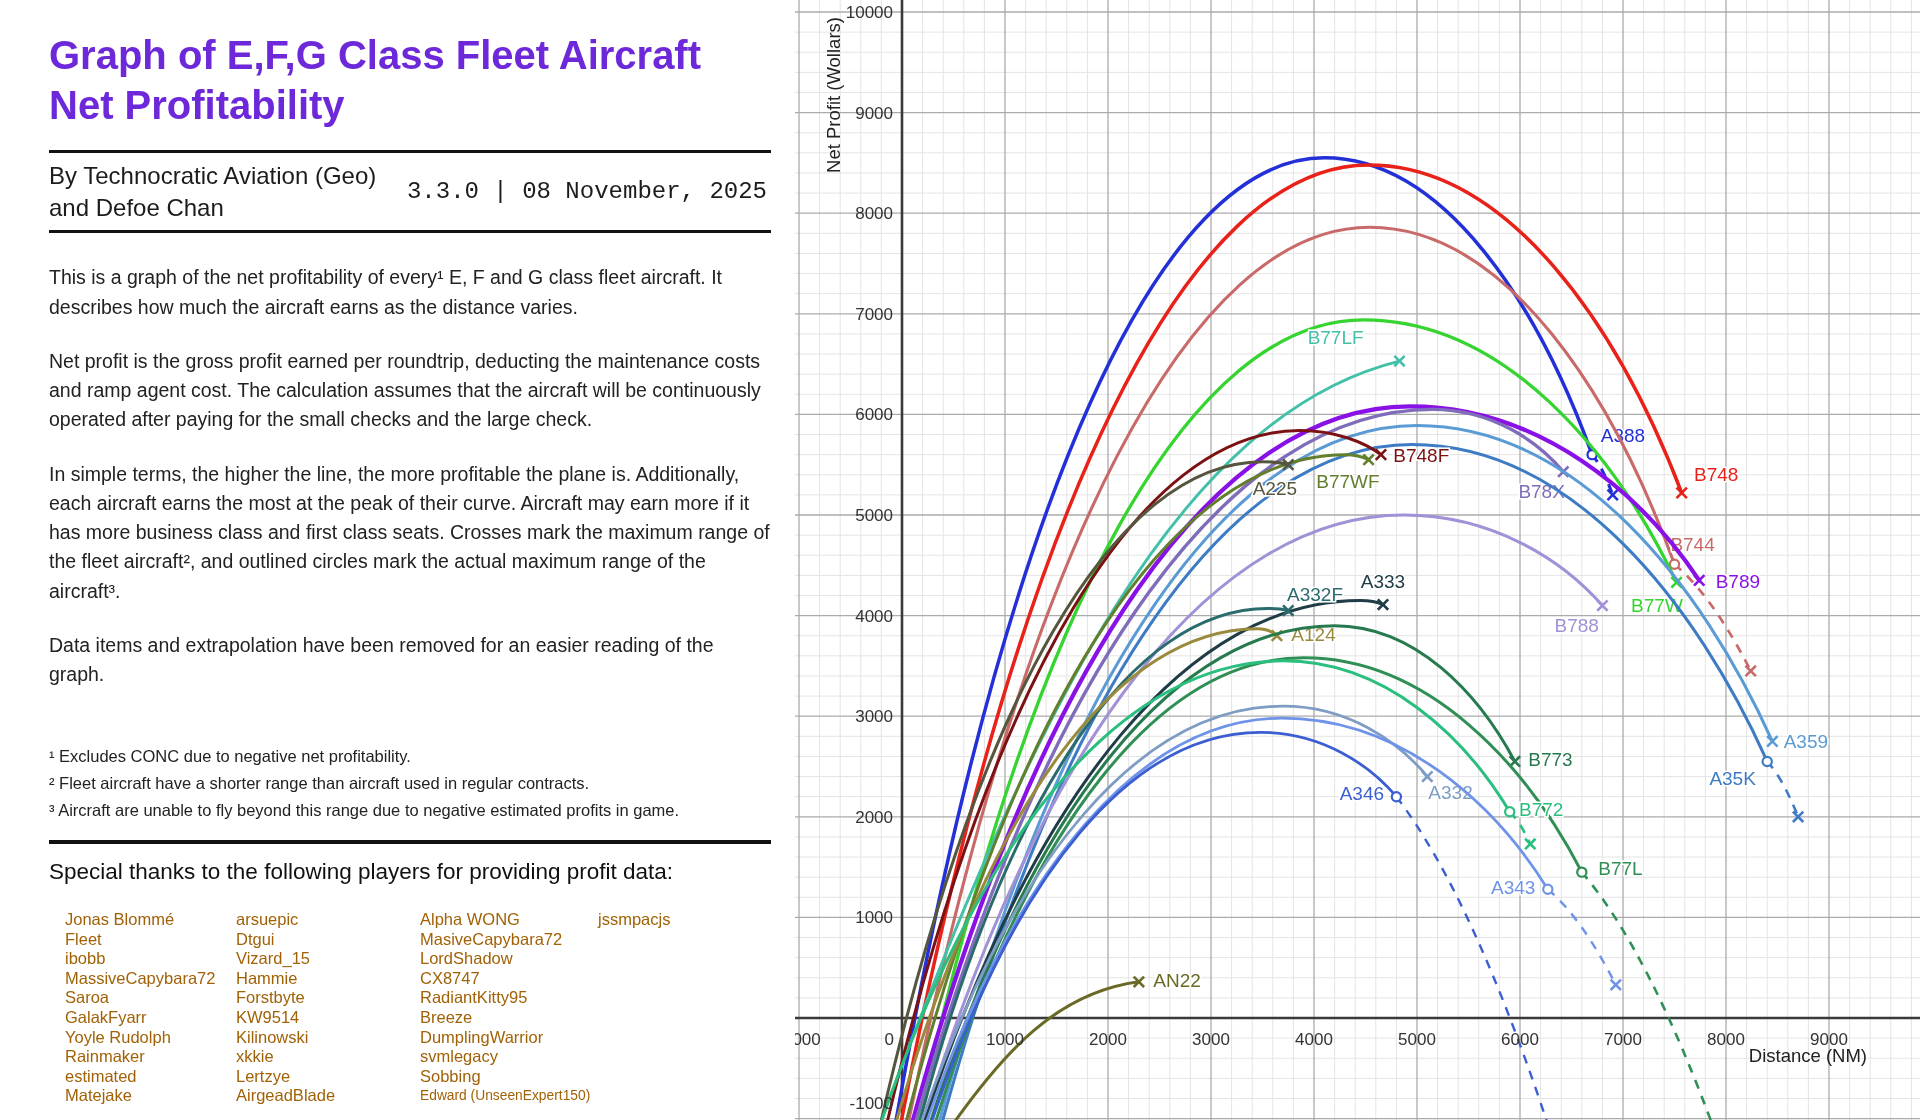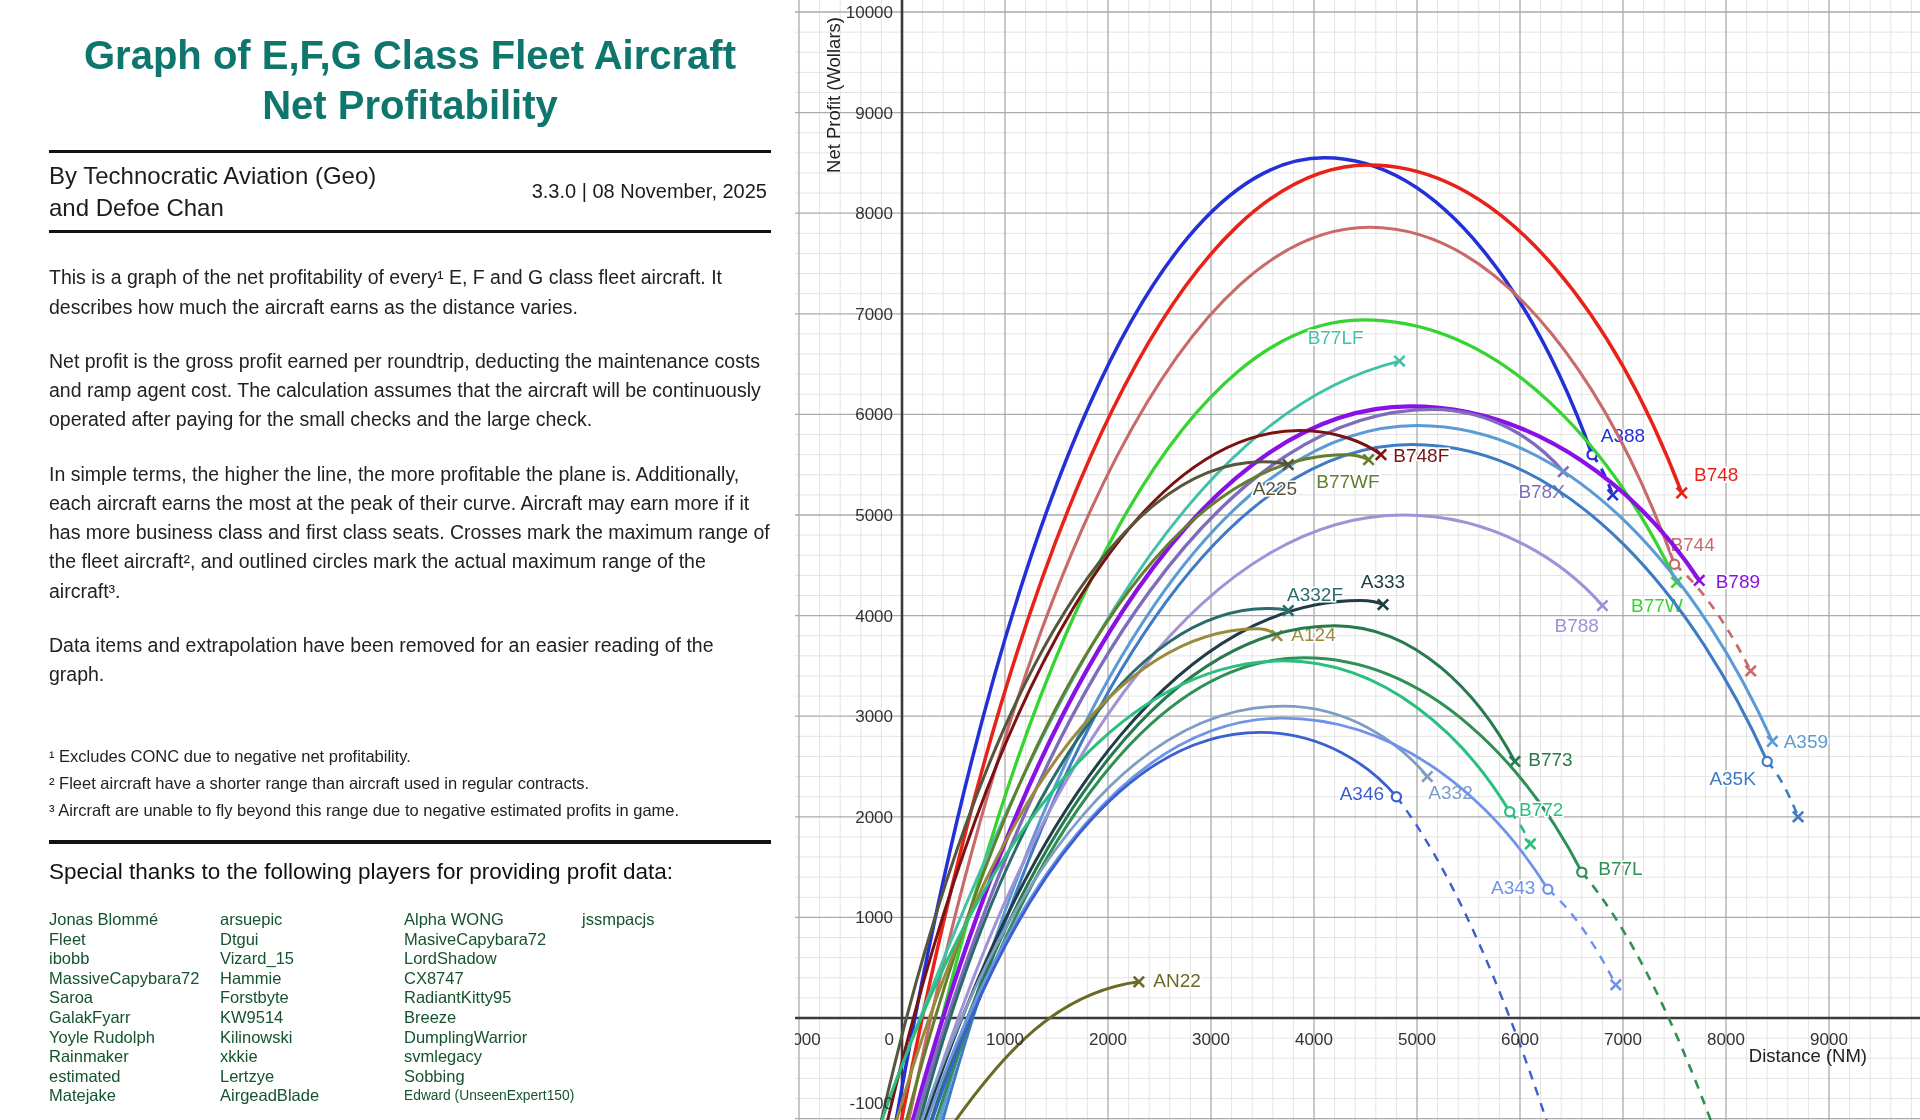--- a/index.html
+++ b/index.html
@@ -1,33 +1,33 @@
 <!DOCTYPE html>
 <html><head>
 <meta charset="utf-8">
 <style>
   html,body{margin:0;padding:0;background:#fff;}
   body{width:1920px;height:1120px;overflow:hidden;position:relative;
        font-family:"Liberation Sans","DejaVu Sans",sans-serif;color:#1c1c1c;}
   .left{position:absolute;left:0;top:0;width:795px;height:1120px;box-sizing:border-box;
         padding:14px 24px 0 49px;background:#fff;z-index:2;}
-  .left h1{font-size:40px;line-height:1.25;font-weight:700;text-align:center;
-           margin:16px 0 20px;color:#0f766e;}
+  .left h1{font-size:40px;line-height:1.25;font-weight:700;
+           margin:16px 0 20px;color:#6d28d9;}
   .rule{background:#111;width:100%;}
   .r3{height:3px;}
   .r4{height:4.5px;}
   .byline-row{display:flex;justify-content:space-between;align-items:center;padding:7px 0;}
   .byline{font-size:24px;line-height:1.32;}
-  .version{font-size:20px;white-space:nowrap;padding-right:4px;}
+  .version{font-size:24px;white-space:nowrap;padding-right:4px;font-family:Liberation Mono, monospace;}
   .para{font-size:19.5px;line-height:1.5;margin:25px 0 0;color:#222;}
   .footnotes{margin-top:54px;font-size:16.5px;line-height:1.62;color:#222;}
   .thanks-rule{margin-top:16px;}
   .thanks{font-size:22.5px;font-weight:400;margin:15px 0 8px;color:#111;}
   .credits{display:grid;grid-template-columns:171px 184px 178px 1fr;margin-top:25px;
-           font-size:16.5px;line-height:19.6px;color:#14532d;}
+           font-size:16.5px;line-height:19.6px;color:#a16207;margin-left:16px;}
   .credits .small{font-size:13.8px;}
   .footer-rule{margin-top:14px;}
   .chart{position:absolute;left:795px;top:0;width:1125px;height:1120px;}
   svg text{font-family:"Liberation Sans","DejaVu Sans",sans-serif;}
   .ticklab{fill:#333;font-size:17px;}
   .axtitle{fill:#222;font-size:18.5px;}
   .curvelab{font-size:19px;font-weight:500;paint-order:stroke;stroke:#ffffff;stroke-width:3px;}
 </style>
 </head>
 <body>

